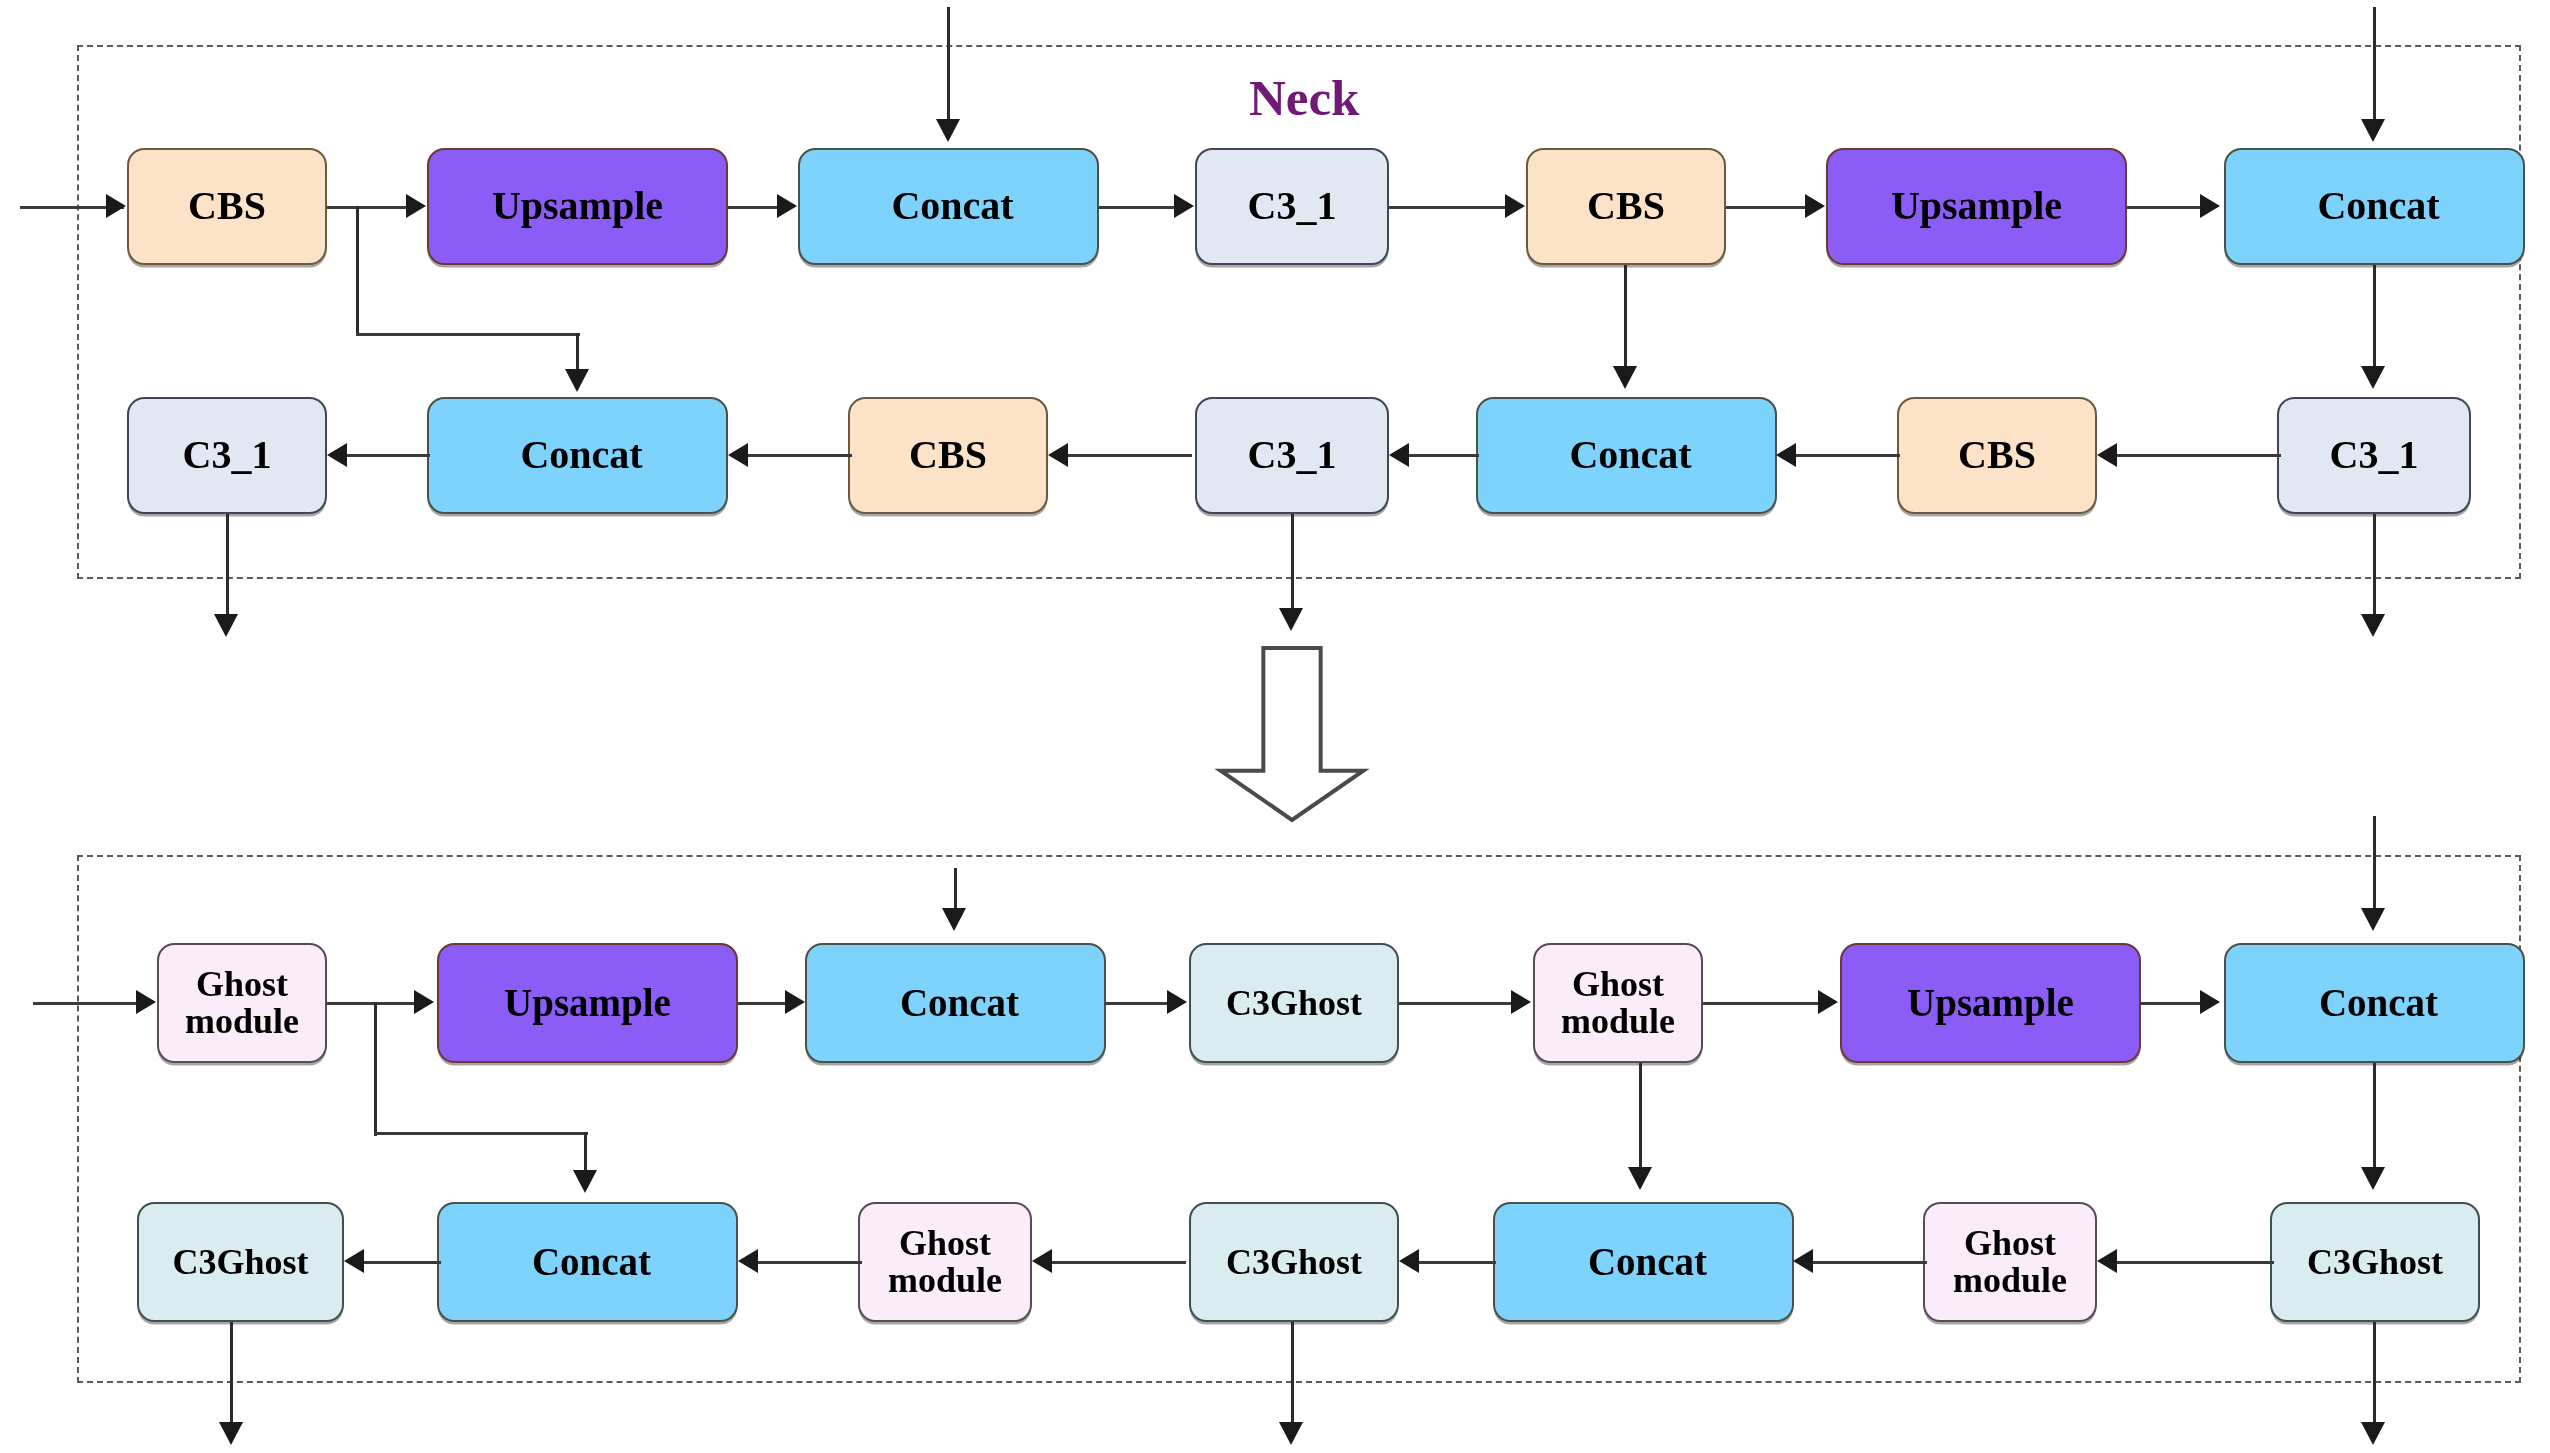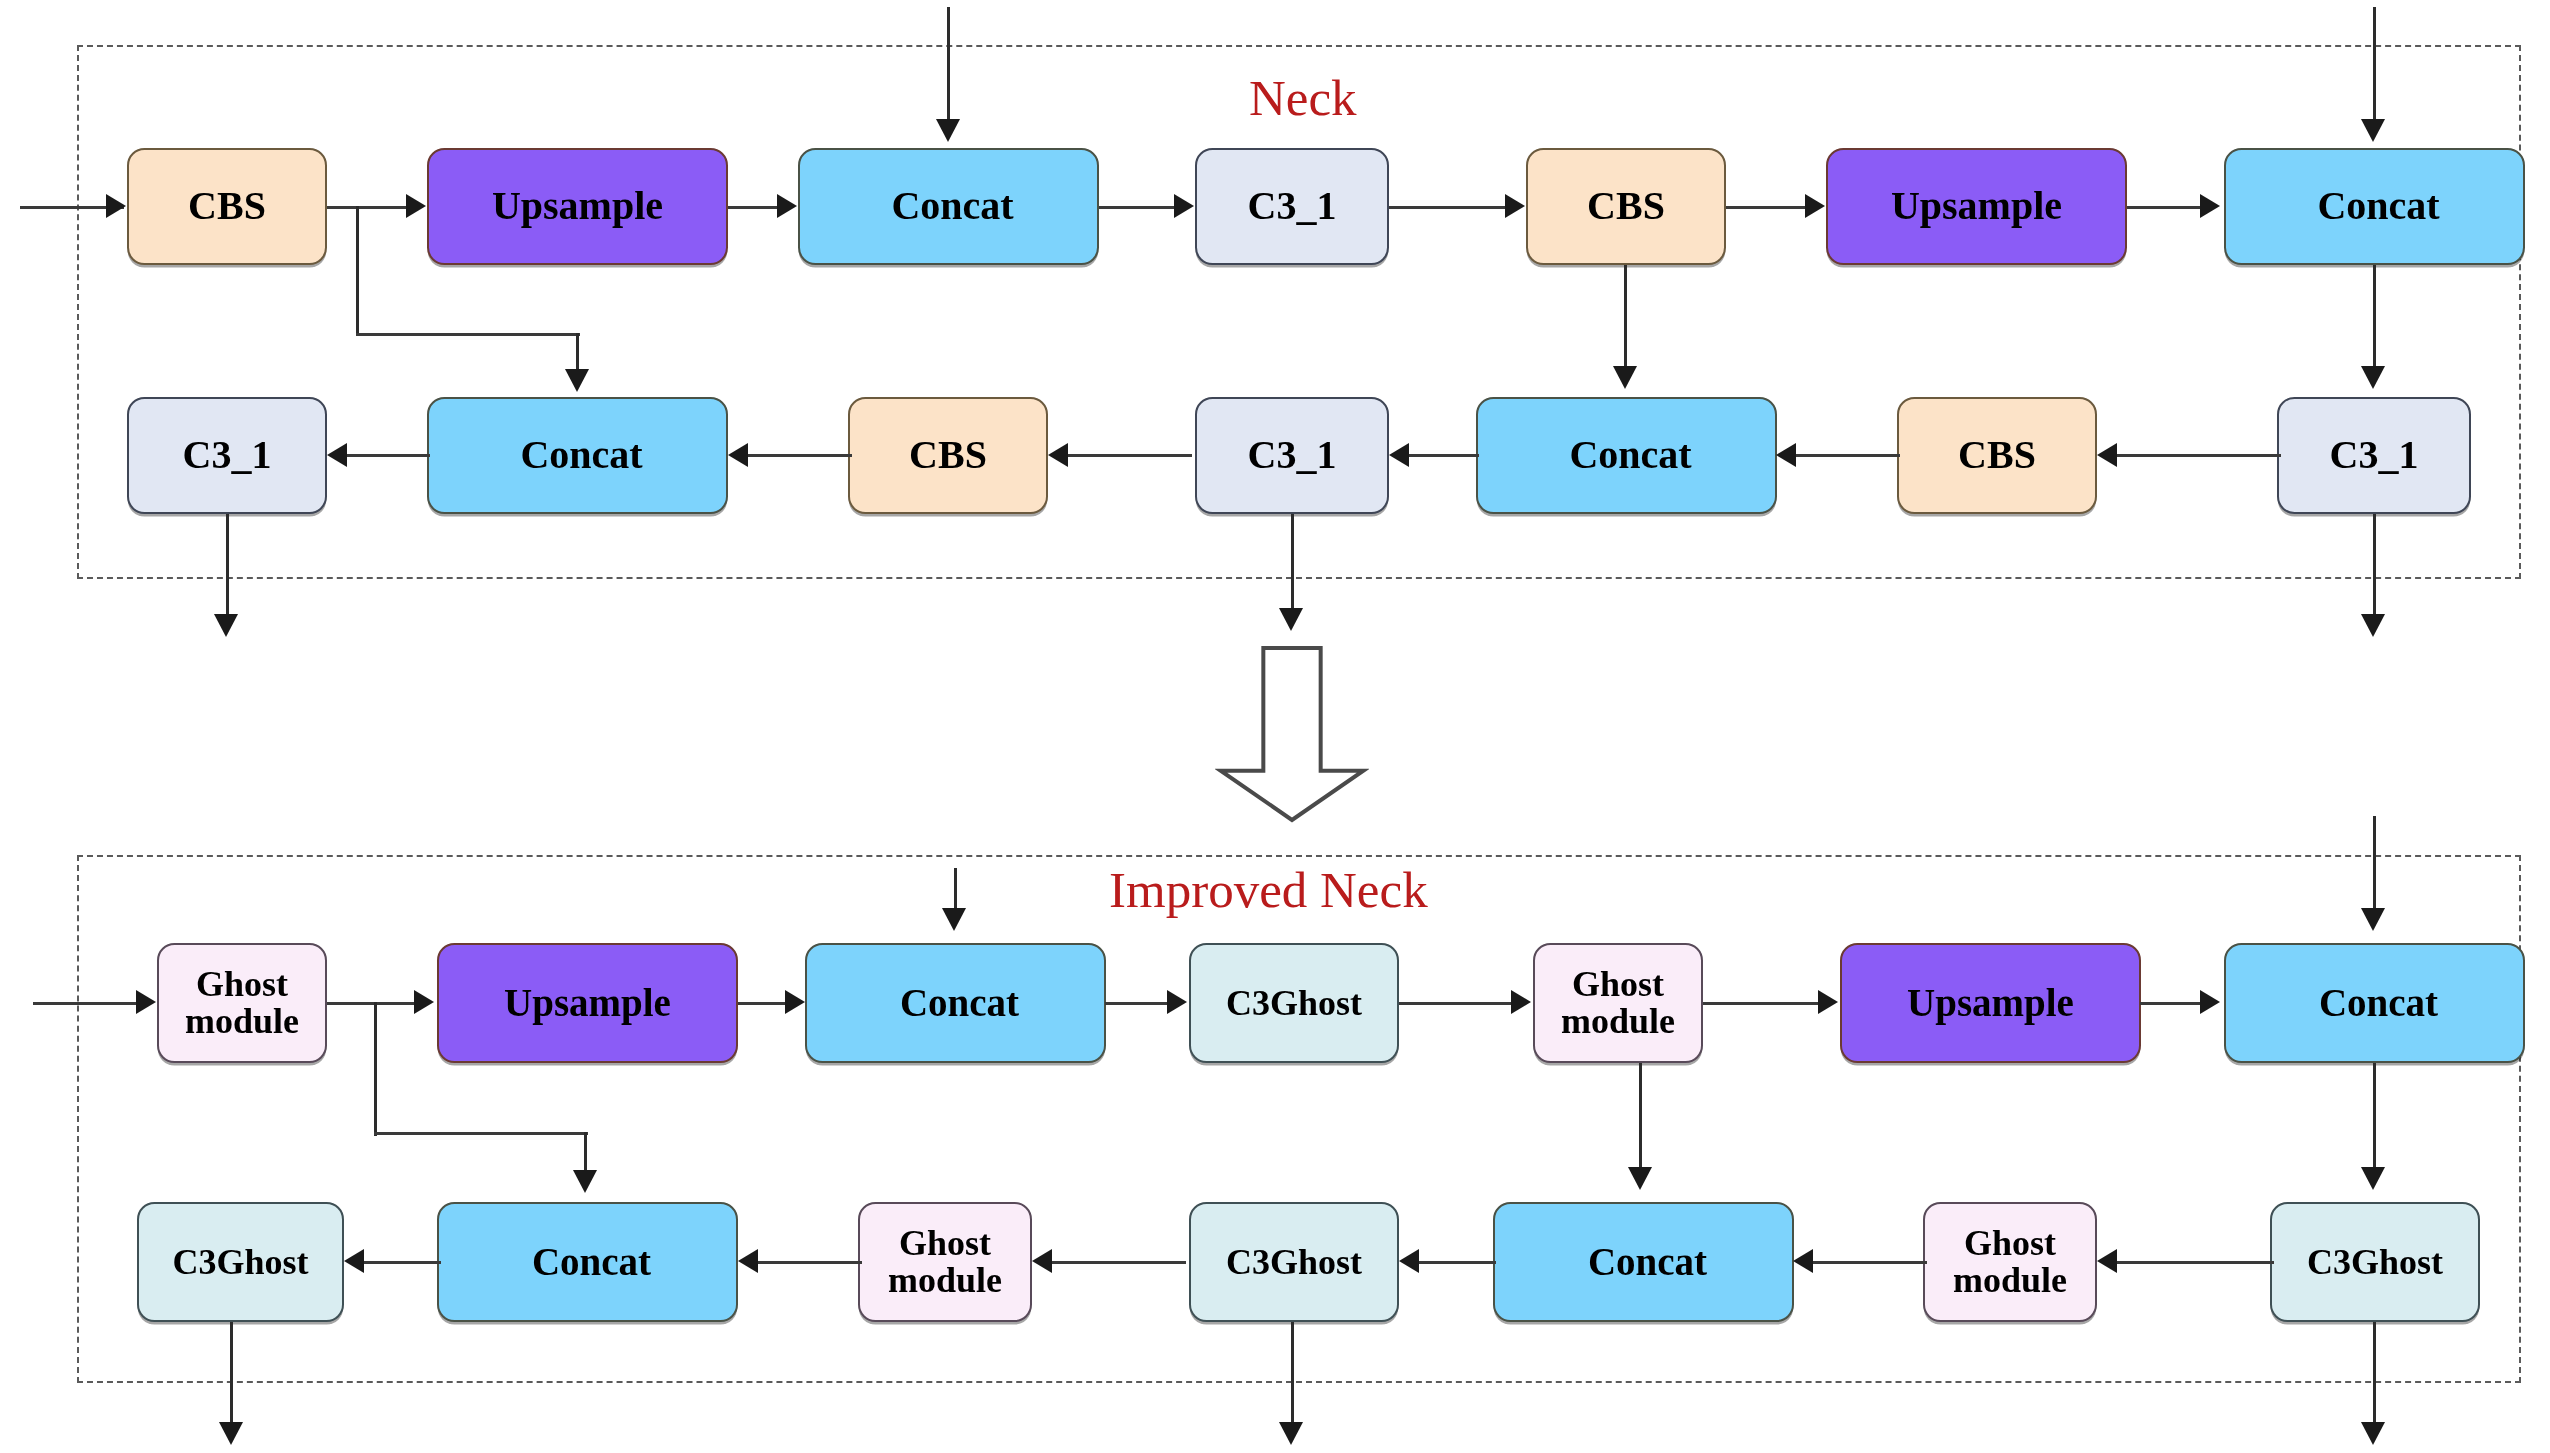--- a/index.html
+++ b/index.html
@@ -18,22 +18,22 @@
   
   .group-frame {
     position: absolute;
     border: 2.7px dashed #5a5a5a;
     box-sizing: border-box;
     background: transparent;
   }
   
   .section-title {
     position: absolute;
-    color: #b91c1c;
-    font-weight: normal;
+    color: #701a75;
+    font-weight: bold;
     font-family: "Liberation Serif", "DejaVu Serif", serif;
     white-space: nowrap;
     line-height: 1;
   }
   
   .node {
     position: absolute;
     box-sizing: border-box;
     border: 2px solid #3a3f4a;
     border-radius: 17.4px;
@@ -225,21 +225,20 @@
   <div class="arrow-down" style="left:2361px; top:614px;"></div>
 
   <div class="big-arrow" style="left:1215px; top:644px; width:154px; height:180px;">
     <svg viewBox="0 0 230 270" width="154" height="180" aria-hidden="true">
       <polygon points="72,6 158,6 158,190 222,190 115,264 8,190 72,190" fill="#ffffff" stroke="#4a4a4a" stroke-width="6" stroke-linejoin="miter"></polygon>
     </svg>
   </div>
 
   <div class="group-frame" style="left:77px; top:855px; width:2444px; height:528px;"></div>
 
-  <div class="section-title" style="left:1109px; top:865px; font-size:51px;">Improved Neck</div>
 
   <div class="h-line" style="left:33px; top:1002px; width:104px;"></div>
   <div class="arrow-right" style="left:136px; top:990px;"></div>
 
   <div class="node fill-ghost" style="left:157px; top:943px; width:170px; height:120px; font-size:36px;">
     <span>Ghost module</span>
   </div>
 
   <div class="node fill-upsample" style="left:437px; top:943px; width:301px; height:120px; font-size:39px;">
     <span>Upsample</span>

